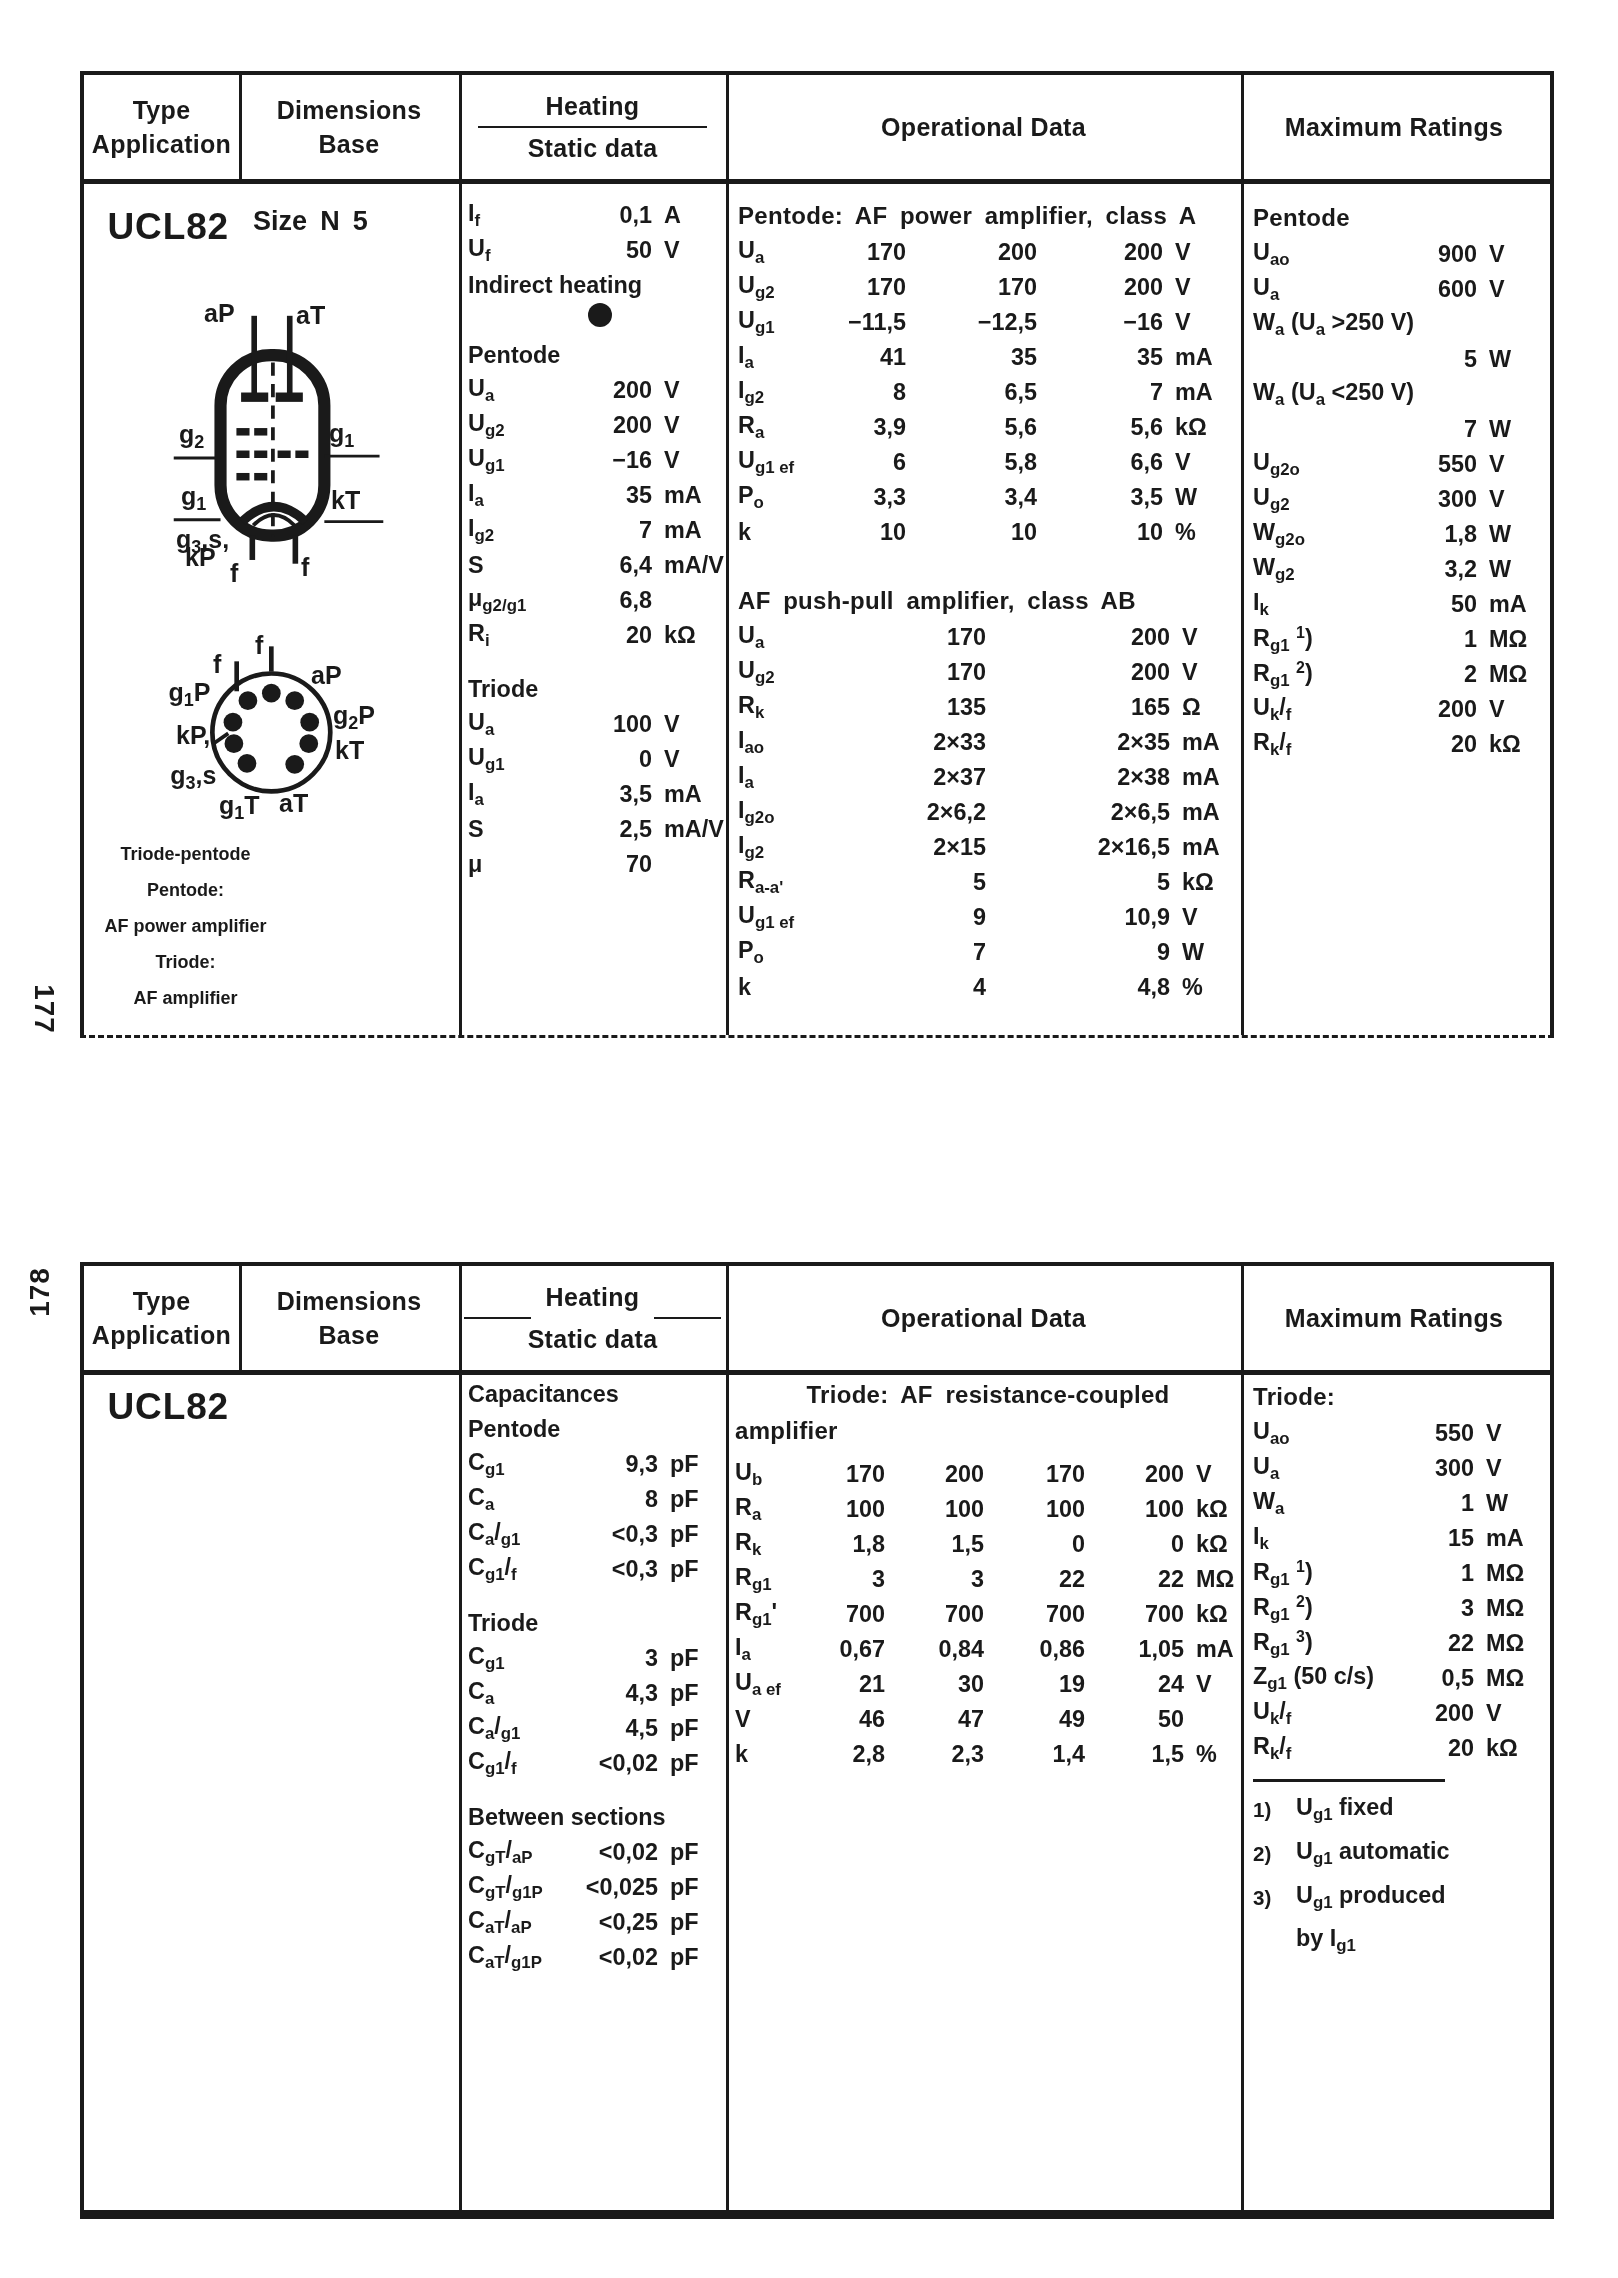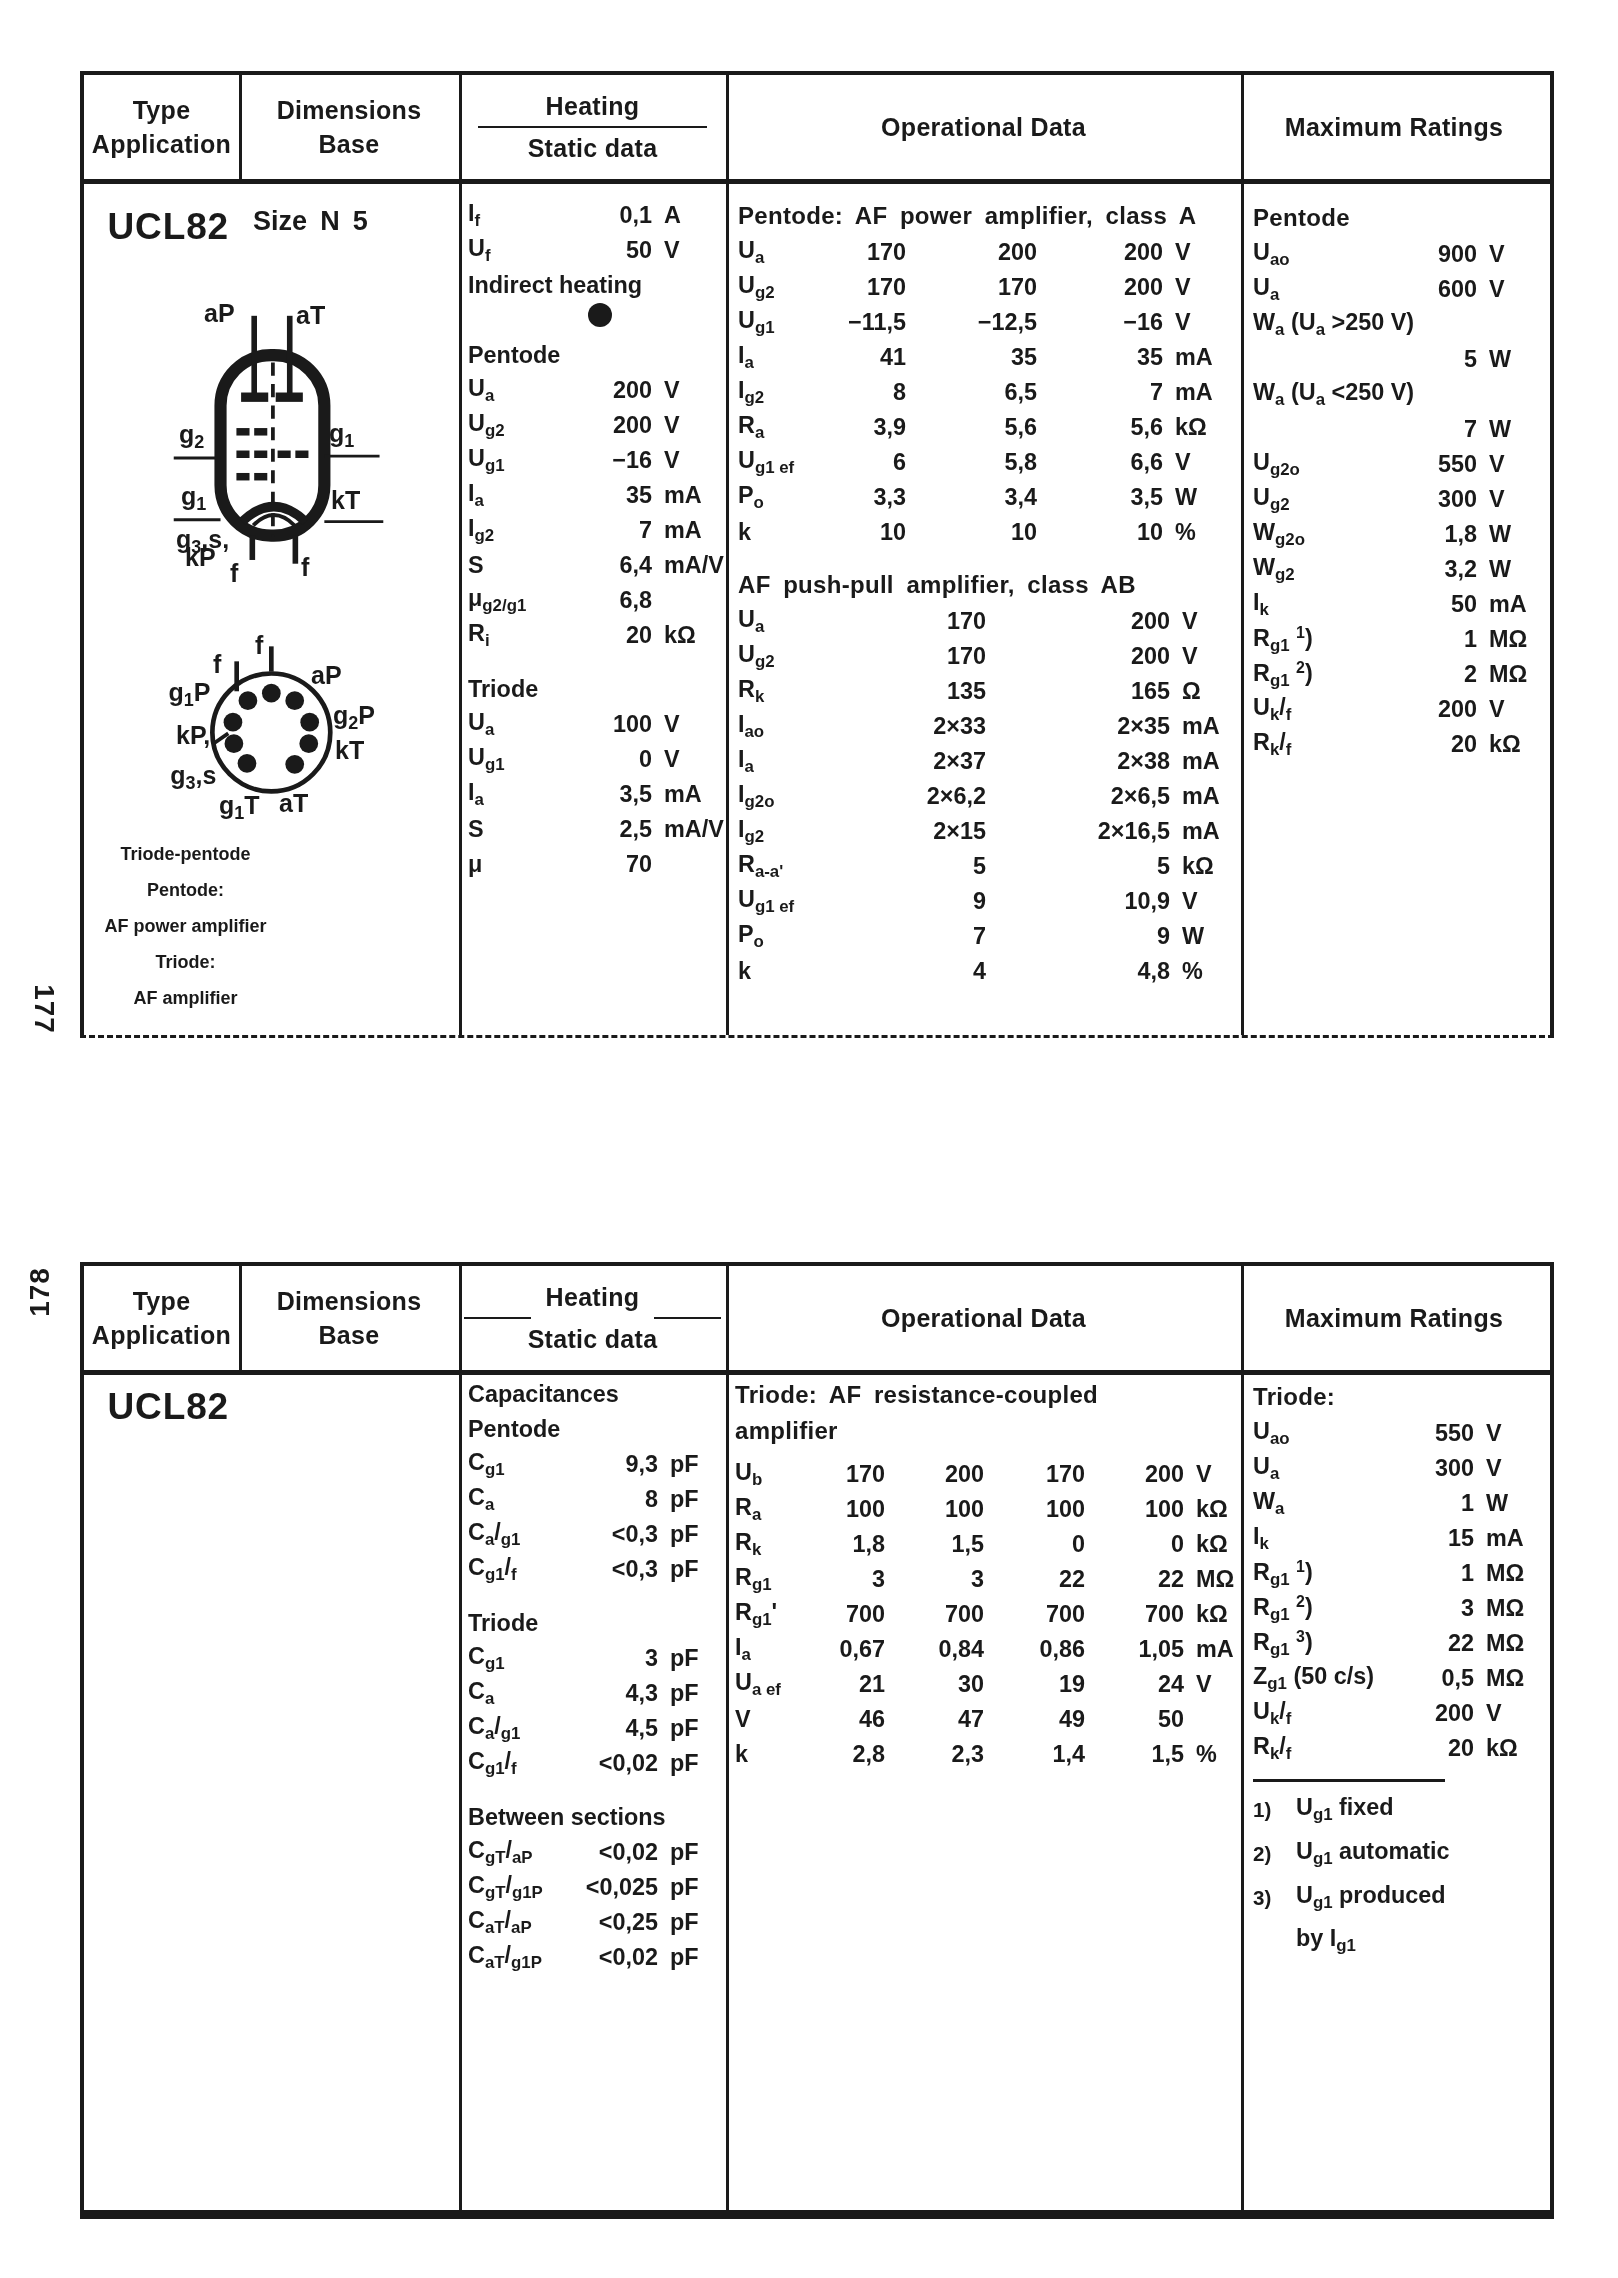--- a/index.html
+++ b/index.html
@@ -303,21 +303,21 @@
           <span class="unit">W</span>
         </div>
         <div class="trow">
           <span class="lbl">k</span>
           <span class="val">10</span>
           <span class="val">10</span>
           <span class="val">10</span>
           <span class="unit">%</span>
         </div>
       </div>
-    <div class="sect-title" style="margin-top:15px;">AF push-pull amplifier, class AB</div>
+    <div class="sect-title" style="margin-top:31px;">AF push-pull amplifier, class AB</div>
     <div style="--cols:124px 124px 184px 1fr;">
         <div class="trow">
           <span class="lbl">U<sub>a</sub></span>
           <span class="val">170</span>
           <span class="val">200</span>
           <span class="unit">V</span>
         </div>
         <div class="trow">
           <span class="lbl">U<sub>g2</sub></span>
           <span class="val">170</span>
@@ -562,21 +562,21 @@
         <span class="unit">pF</span>
       </div>
       <div class="trow">
         <span class="lbl">C<sub>aT</sub>/<sub>g1P</sub></span>
         <span class="val">&lt;0,02</span>
         <span class="unit">pF</span>
       </div>
     </div>
 
   <div class="content" style="left:651px;top:111px;width:506px;">
-    <div class="sect-title" style="height:36px;line-height:36px;">Triode:  AF  resistance-coupled</div>
+    <div class="sect-title" style="height:36px;line-height:36px;text-align:center;">Triode:  AF  resistance-coupled</div>
     <div class="sect-title" style="height:36px;line-height:36px;">amplifier</div>
     <div style="margin-top:8px;--cols:86px 64px 99px 101px 99px 1fr;">
         <div class="trow">
           <span class="lbl">U<sub>b</sub></span>
           <span class="val">170</span>
           <span class="val">200</span>
           <span class="val">170</span>
           <span class="val">200</span>
           <span class="unit">V</span>
         </div>

